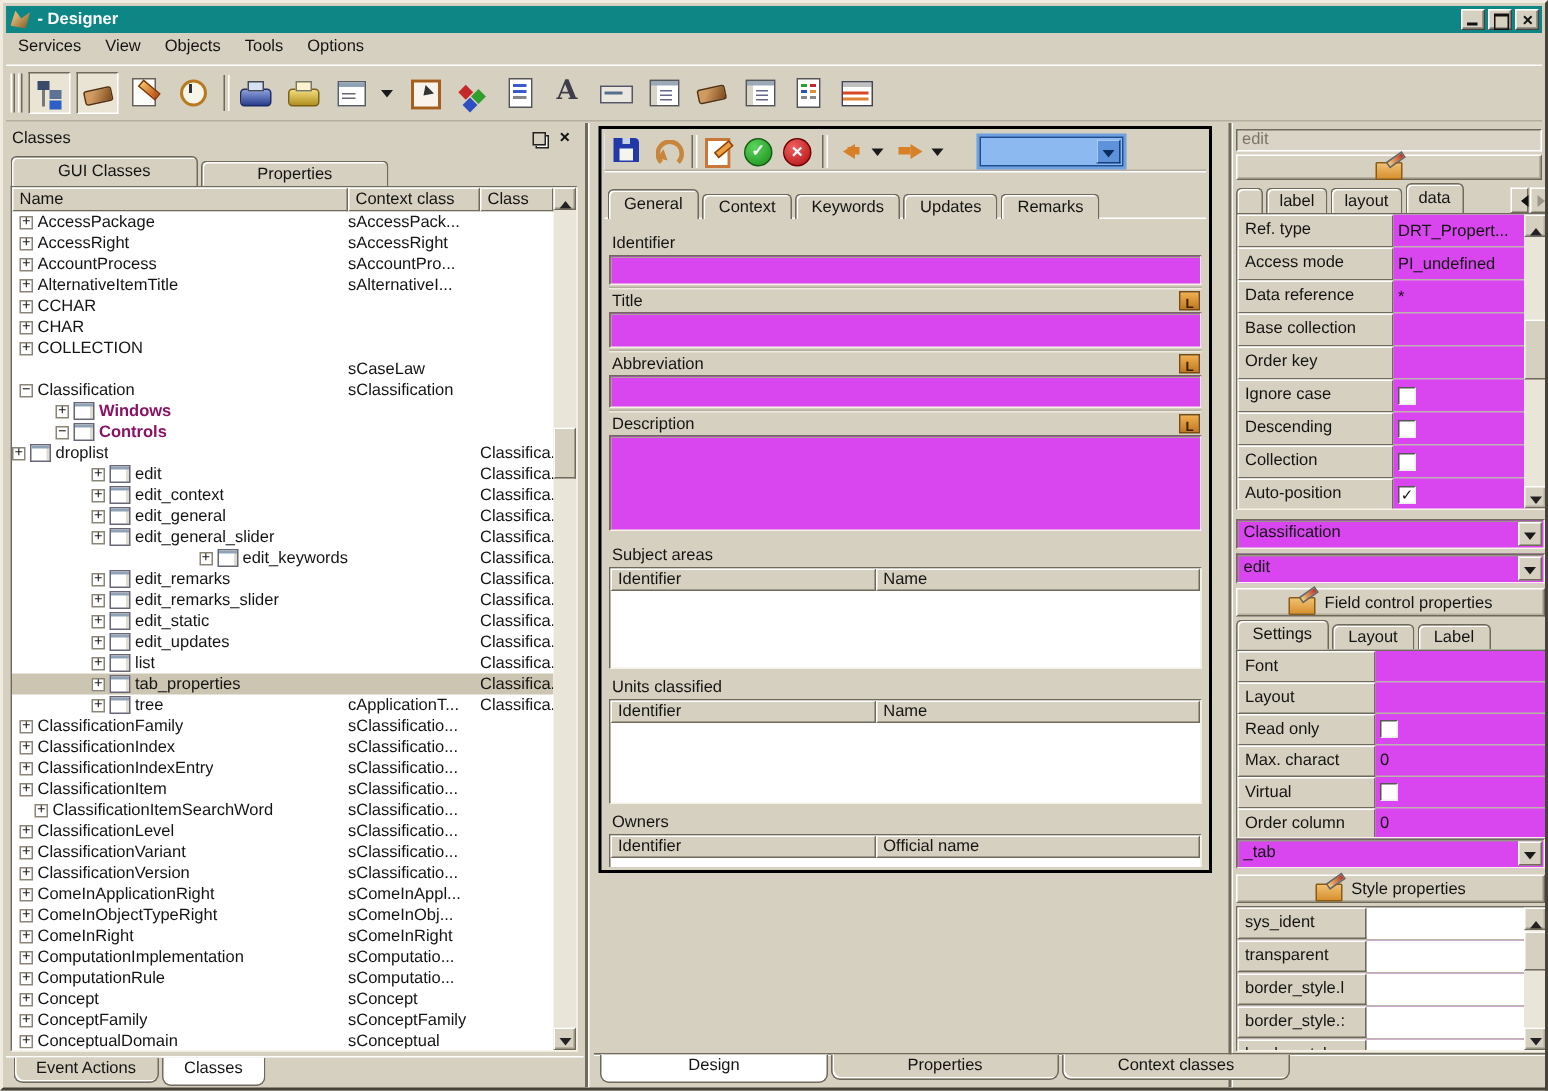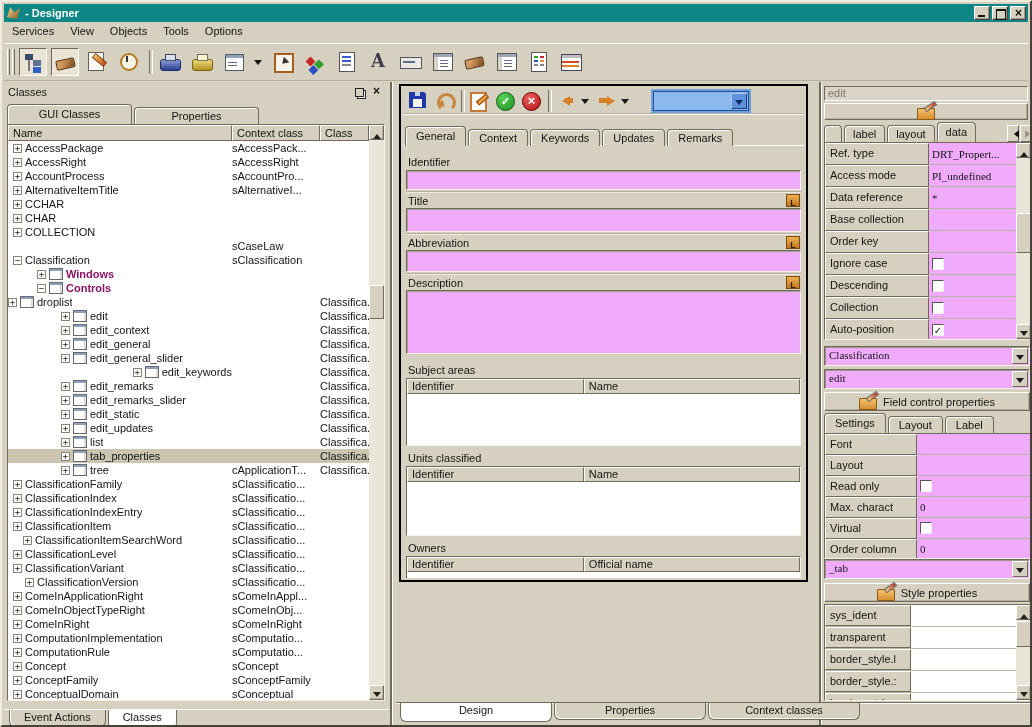--- a/index.html
+++ b/index.html
@@ -94,21 +94,21 @@
   .ci[data-name="form-edit-icon"]::before{content:"";position:absolute;left:3px;top:3px;width:13px;height:16px;background:#fff;border:2px solid #c87838;}
   .ci[data-name="form-edit-icon"]::after{content:"";position:absolute;left:9px;top:8px;width:11px;height:3px;background:#e8a040;border:1px solid #904008;transform:rotate(-40deg);}
   .ci[data-name="confirm-icon"]::before{content:"✓";position:absolute;left:3px;top:3px;width:17px;height:17px;border-radius:50%;
       background:radial-gradient(circle at 35% 30%,#5cd45c,#1a8c1a);color:#fff;font:bold 11px/17px "Liberation Sans",sans-serif;text-align:center;border:1px solid #0e5e0e;}
   .ci[data-name="cancel-icon"]::before{content:"×";position:absolute;left:3px;top:3px;width:17px;height:17px;border-radius:50%;
       background:radial-gradient(circle at 35% 30%,#f06060,#b01010);color:#fff;font:bold 13px/16px "Liberation Sans",sans-serif;text-align:center;border:1px solid #700000;}
   .ci[data-name="back-icon"]::before{content:"";position:absolute;left:3px;top:7px;border:5px solid transparent;border-right:8px solid #d88028;}
   .ci[data-name="back-icon"]::after{content:"";position:absolute;left:11px;top:9px;width:8px;height:5px;background:#d88028;}
   .ci[data-name="forward-icon"]::before{content:"";position:absolute;left:13px;top:7px;border:5px solid transparent;border-left:8px solid #d88028;}
   .ci[data-name="forward-icon"]::after{content:"";position:absolute;left:5px;top:9px;width:8px;height:5px;background:#d88028;}
-  .finput,.combo,.pval{background:#f0abfc;font-family:Liberation Serif, serif;}
+  .finput,.combo,.pval{background:#d946ef;}
   .raisedbtn{background:var(--face);border:1px solid;border-color:#fff var(--sh) var(--sh) #fff;box-shadow:inset -1px -1px 0 #b5b0a0;
              display:flex;align-items:center;justify-content:center;gap:5px;font-size:11px;}
   .folder-pencil{display:inline-block;position:relative;width:19px;height:14px;}
   .folder-pencil::before{content:"";position:absolute;left:0;top:3px;width:16px;height:10px;border-radius:1px;
       background:linear-gradient(180deg,#f0c070,#d89030);border:1px solid #8a5a10;}
   .folder-pencil::after{content:"";position:absolute;left:7px;top:-1px;width:11px;height:3px;
       background:linear-gradient(90deg,#f0d080,#c03020);border:1px solid #666;transform:rotate(-35deg);}
   .checkbox{display:inline-block;width:12px;height:12px;background:#fff;border:1px solid;border-color:#555 #eee #eee #555;flex:none;}
   .checkbox.checked::before{content:"✓";display:block;text-align:center;font:bold 10px/11px "DejaVu Sans",sans-serif;color:#111;}
   .xtab{height:17px;line-height:16px;padding:0 10px;background:var(--face);border:1px solid var(--sh);border-bottom:none;
@@ -145,21 +145,21 @@
   .tcls{position:absolute;left:312px;top:0;width:49px;height:14px;overflow:hidden;line-height:14px;}
   .expander{flex:none;width:9px;height:9px;background:#fff;border:1px solid #8a8577;margin-right:3px;position:relative;}
   .expander::before{position:absolute;left:0;top:0;width:7px;text-align:center;font:9px/7px "DejaVu Sans Mono",monospace;color:#222;}
   .expander.plus::before{content:"+";}
   .expander.minus::before{content:"−";}
   .tree-form-icon{flex:none;width:14px;height:12px;background:#fff;border:1px solid #667;
       box-shadow:inset 0 2px 0 #8fa3b8,inset -2px 0 0 #e0dcd0;margin-right:3px;}
   .nm{overflow:hidden;}
   .nm.group{font-weight:bold;color:var(--maroon);}
   #lp-scroll{position:absolute;right:0;top:0;width:15px;bottom:0;background:var(--trk);}
-  #lp-btabs{position:absolute;left:0;right:0;bottom:1px;height:17px;border-top:1px solid #fff;display:flex;align-items:flex-start;padding-left:5px;}
+  #lp-btabs{position:absolute;left:0;right:0;bottom:1px;height:22px;border-top:1px solid #fff;display:flex;align-items:flex-start;padding-left:5px;}
   #lp-btabs .btab{padding:0 14px;}
 
   
   .vsplit{position:absolute;top:80px;bottom:0;width:2px;background:var(--sh);box-shadow:1px 0 0 #fff;}
 
   
   #canvas{position:absolute;left:397px;top:82px;width:409px;height:498px;border:2px solid #000;background:var(--face);}
   #c-toolbar{position:absolute;left:2px;top:2px;right:2px;height:26px;display:flex;align-items:center;padding-left:2px;
              border-bottom:1px solid #b3aea0;box-shadow:0 1px 0 #fff;}
   #c-combo-wrap{position:absolute;left:248px;top:1px;width:100px;height:24px;background:#6fa0e0;padding:2px;}
@@ -581,21 +581,21 @@
           <div class="tname" style="padding-left: 5px;">
             <span class="expander plus" data-name="expander-icon"></span>
 
             <span class="nm" data-name="tree-item-label">ClassificationVariant</span>
           </div>
           <div class="tctx" data-name="tree-item-context-class">sClassificatio...</div>
           <div class="tcls" data-name="tree-item-class"></div>
         </div>
 
         <div class="trow" data-name="tree-row">
-          <div class="tname" style="padding-left: 17px;">
+          <div class="tname" style="padding-left: 5px;">
             <span class="expander plus" data-name="expander-icon"></span>
 
             <span class="nm" data-name="tree-item-label">ClassificationVersion</span>
           </div>
           <div class="tctx" data-name="tree-item-context-class">sClassificatio...</div>
           <div class="tcls" data-name="tree-item-class"></div>
         </div>
 
         <div class="trow" data-name="tree-row">
           <div class="tname" style="padding-left: 5px;">

